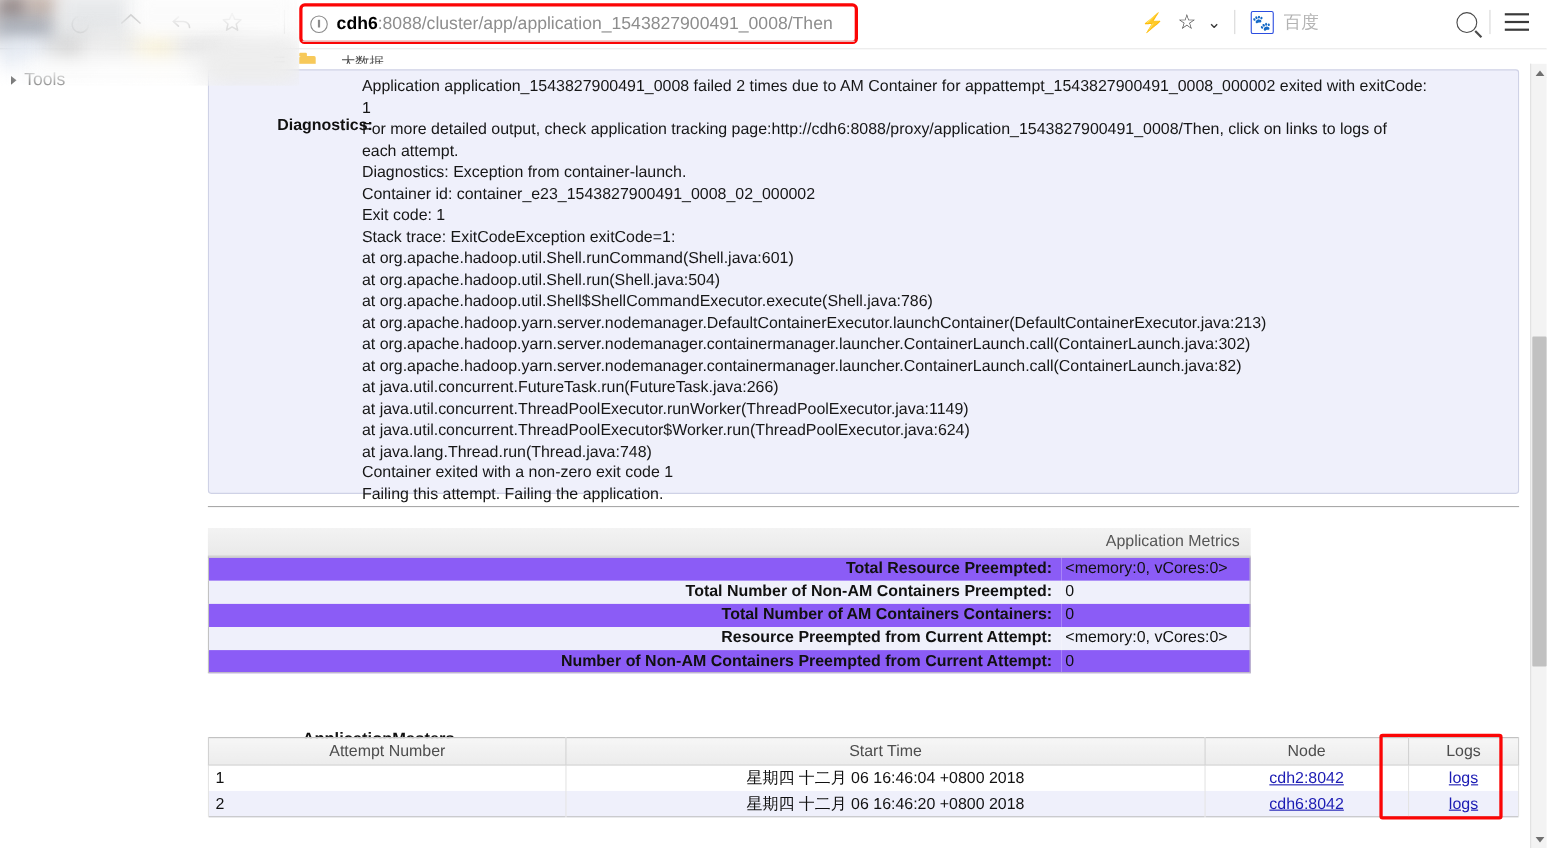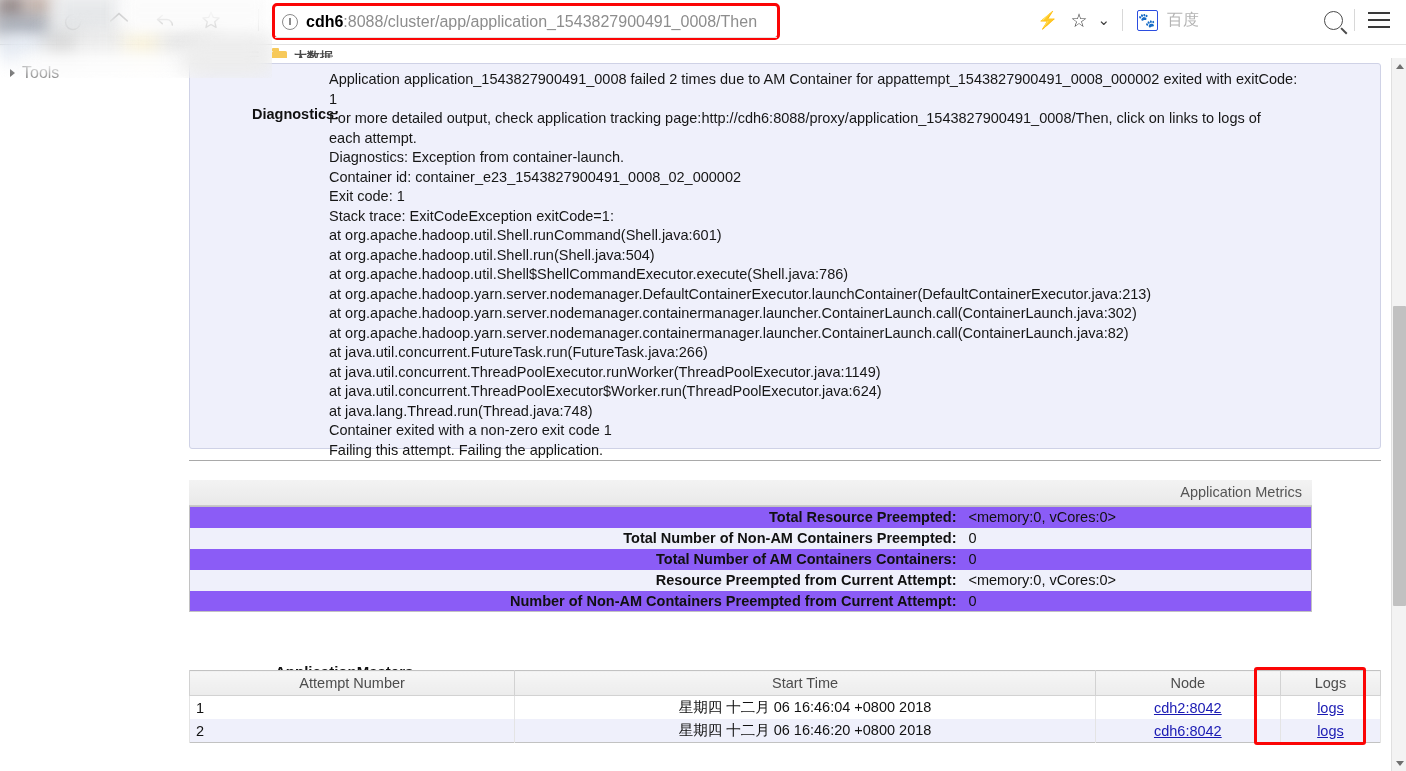--- a/index.html
+++ b/index.html
@@ -91,21 +91,21 @@
   #hamburger { width: 22px; display: flex; flex-direction: column; gap: 5px; }
   #hamburger i { display: block; height: 2px; background: #3a3a3a; }
 
   
   #bookmark-bar {
     position: absolute; left: 0; top: 45px; width: 1406px; height: 26px;
     background: #ffffff; border-bottom: 1px solid #ececec;
   }
   #bookmark-folder {
     position: absolute; left: 272px; top: 3px;
-    display: flex; align-items: center; gap: 7px; font-weight: bold;
+    display: flex; align-items: center; gap: 23px;
   }
   .folder-icon {
     width: 15px; height: 12px; background: #f7c95a;
     border-radius: 1.5px 1.5px 1.5px 1.5px; position: relative;
   }
   .folder-icon::before {
     content: ""; position: absolute; left: 0; top: -3px;
     width: 7px; height: 3px; background: #f7c95a; border-radius: 1px 1px 0 0;
   }
   #bookmark-label { font-size: 13px; color: #4a4a4a; }
@@ -156,21 +156,21 @@
     white-space: pre-wrap;
   }
 
   .section-rule {
     position: absolute; left: 9px; width: 1192px; height: 0;
     border-top: 1px solid #a9a9a9;
   }
 
   
   #metrics-table {
-    position: absolute; left: 9px; top: 422px; width: 1123px;
+    position: absolute; left: 9px; top: 422px; width: 948px;
     border: 1px solid #c2c2c2; border-collapse: collapse;
     background: #fff; font-size: 14.5px;
   }
   #metrics-caption {
     background: linear-gradient(#f3f3f3, #e9e9e9);
     border-bottom: 1px solid #c9c9c9;
     text-align: right; padding: 4px 10px 5px 0;
     color: #555; font-size: 14.5px;
   }
   .metric-row { height: 21px; }

